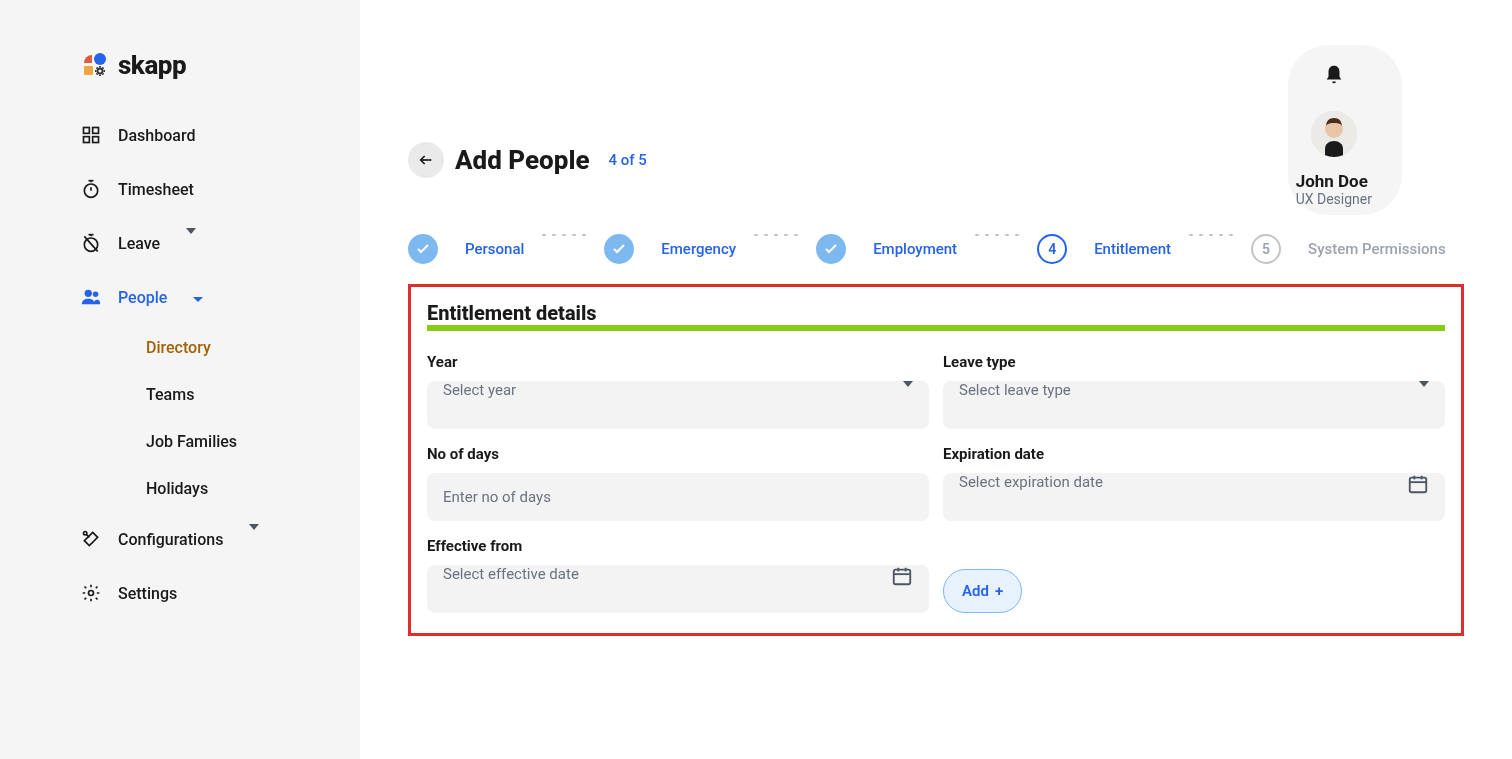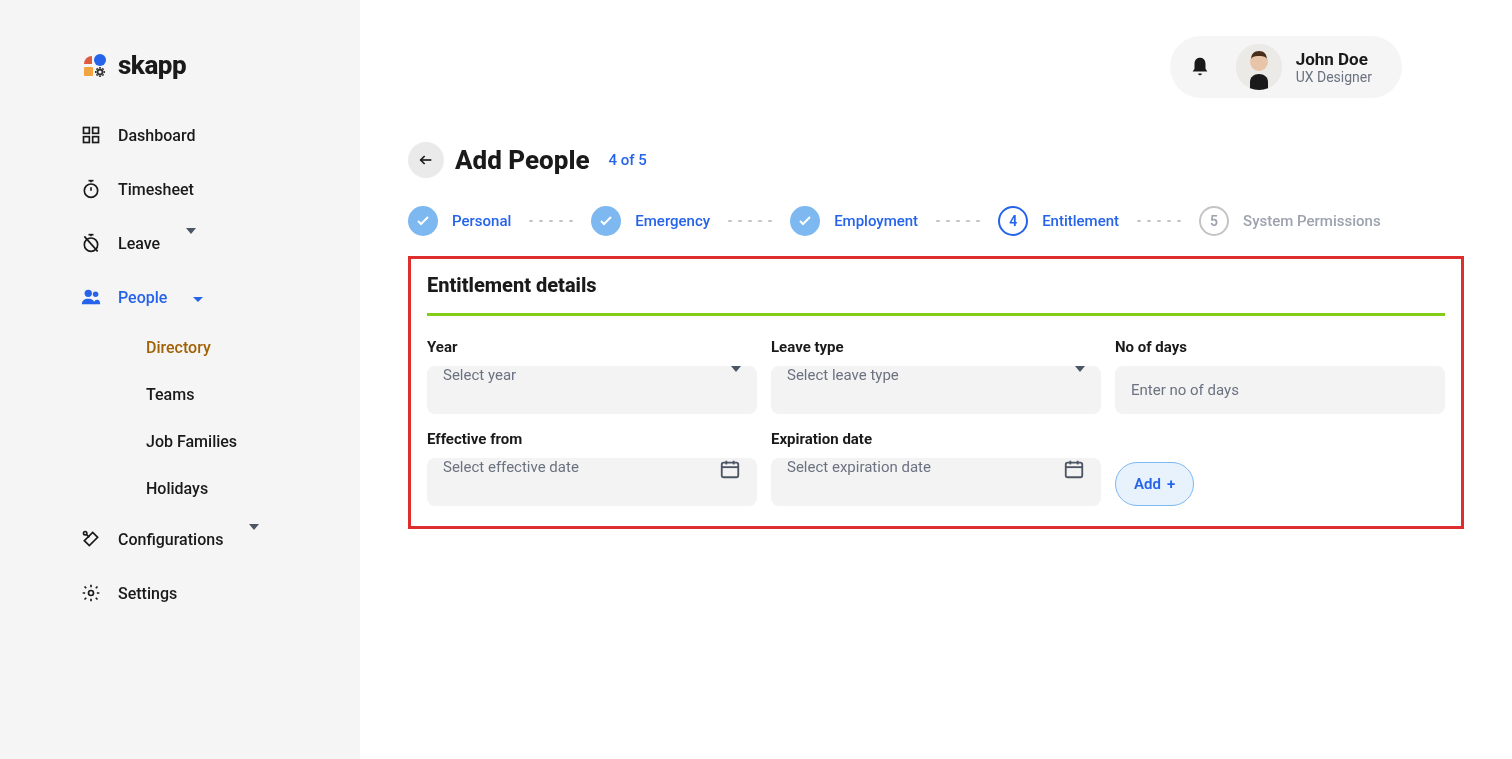--- a/index.html
+++ b/index.html
@@ -1,67 +1,67 @@
 <!DOCTYPE html>
 <html><head>
   <meta charset="utf-8">
   <style>
     * { margin: 0; padding: 0; box-sizing: border-box; font-family: -apple-system, BlinkMacSystemFont, 'Segoe UI', Roboto, sans-serif; }
     body { display: flex; width: 1512px; height: 759px; overflow: hidden; background: #fff; }
     
     
     .sidebar { width: 360px; background: #f5f5f5; padding: 50px 0 0 0; display: flex; flex-direction: column; }
-    .logo-container { padding: 0 80px 30px 80px; display: flex; align-items: flex-end; gap: 10px; }
+    .logo-container { padding: 0 80px 30px 80px; display: flex; align-items: center; gap: 10px; }
     .logo-icon { width: 28px; height: 28px; position: relative; }
     .logo-text { font-size: 26px; font-weight: 800; color: #1a1a1a; letter-spacing: -0.5px; }
     
     .nav-section { padding: 0 0 0 80px; display: flex; flex-direction: column; gap: 4px; }
     .nav-item { display: flex; align-items: center; gap: 16px; padding: 14px 0; cursor: pointer; color: #1a1a1a; font-size: 16px; font-weight: 500; }
     .nav-item.active { color: #2563eb; }
     .nav-icon { width: 22px; height: 22px; display: flex; align-items: center; justify-content: center; flex-shrink: 0; }
     .nav-chevron { margin-left: 10px; }
     .nav-subitem { padding: 12px 0 12px 66px; cursor: pointer; color: #1a1a1a; font-size: 16px; font-weight: 500; }
     .nav-subitem.active { color: #a16207; }
 
     
     .main { flex: 1; padding: 24px 48px 40px 48px; position: relative; }
     
     
-    .header-user { position: absolute; top: 36px; right: 110px; display: flex; align-items: center; gap: 14px; background: #f5f5f5; border-radius: 40px; padding: 8px 30px 8px 8px; }
+    .header-user { position: absolute; top: 45px; right: 110px; display: flex; align-items: center; gap: 14px; background: #f5f5f5; border-radius: 40px; padding: 8px 30px 8px 8px; flex-direction: column; }
     .bell-icon { width: 44px; height: 44px; display: flex; align-items: center; justify-content: center; }
     .avatar { width: 46px; height: 46px; border-radius: 50%; background: #e5e5e5; overflow: hidden; display: flex; align-items: flex-end; justify-content: center; }
     .avatar svg { width: 100%; height: 100%; }
     .user-text { display: flex; flex-direction: column; }
     .user-name { font-size: 17px; font-weight: 700; color: #1a1a1a; }
     .user-role { font-size: 14px; color: #6b7280; }
 
     
     .page-header { display: flex; align-items: center; gap: 11px; margin-top: 118px; margin-bottom: 28px; }
     .back-button { width: 36px; height: 36px; border-radius: 50%; background: #eaeaea; display: flex; align-items: center; justify-content: center; cursor: pointer; border: none; }
     .page-title { font-size: 26px; font-weight: 800; color: #1a1a1a; }
     .page-step { font-size: 15px; color: #2563eb; font-weight: 500; margin-left: 8px; }
 
     
     .stepper { display: flex; align-items: center; gap: 8px; margin-bottom: 20px; }
-    .step { display: flex; align-items: center; gap: 14px; }
+    .step { display: flex; align-items: center; gap: 27px; margin-top: 28px; }
     .step-circle { width: 30px; height: 30px; border-radius: 50%; display: flex; align-items: center; justify-content: center; font-size: 14px; font-weight: 600; }
     .step-circle.done { background: #7eb8f0; color: #fff; }
     .step-circle.current { background: #fff; border: 2px solid #2563eb; color: #2563eb; }
     .step-circle.todo { background: #fff; border: 2px solid #c4c4c4; color: #9ca3af; }
     .step-label { font-size: 15px; font-weight: 500; }
     .step-label.active { color: #2563eb; }
     .step-label.todo { color: #9ca3af; }
     .step-dots { display: flex; gap: 6px; padding: 0 10px; }
     .dot { width: 4px; height: 2px; background: #c4c4c4; border-radius: 1px; }
 
     
     .form-panel { border: 3px solid #de2d2d; padding: 14px 16px 20px 16px; }
-    .panel-title { font-size: 20px; font-weight: 800; color: #1a1a1a; padding-bottom: 16px; border-bottom: 3px solid #84cc16; margin-bottom: 22px; }
-    
-    .form-grid { display: grid; grid-template-columns: 1fr 1fr 1fr; gap: 16px 14px; align-items: end; }
+    .panel-title { font-size: 20px; font-weight: 800; color: #1a1a1a; padding-bottom: 0; border-bottom: 6px solid #84cc16; margin-bottom: 22px; }
+    
+    .form-grid { display: grid; grid-template-columns: 1fr 1fr; gap: 16px 14px; align-items: end; }
     .form-group { display: flex; flex-direction: column; gap: 10px; }
     .form-label { font-size: 15px; font-weight: 700; color: #1a1a1a; }
     .form-control { height: 48px; background: #f3f3f3; border: none; border-radius: 8px; padding: 0 16px; display: flex; justify-content: space-between; color: #6b7280; font-size: 15px; cursor: pointer; }
     .form-control input { border: none; background: transparent; outline: none; flex: 1; font-size: 15px; color: #1a1a1a; }
     .form-control input::placeholder { color: #6b7280; }
     .triangle-down { width: 0; height: 0; border-left: 5px solid transparent; border-right: 5px solid transparent; border-top: 6px solid #4b5563; }
     .calendar-icon { width: 22px; height: 22px; color: #4b5563; }
     
     .add-button { display: inline-flex; align-items: center; gap: 6px; padding: 10px 18px; border-radius: 24px; border: 1.5px solid #7eb8f0; background: #e8f2fd; color: #2563eb; font-size: 15px; font-weight: 600; cursor: pointer; align-self: flex-start; height: 44px; }
     .add-button-wrapper { display: flex; align-items: flex-end; }
@@ -305,47 +305,47 @@
         </div>
       </div>
       <div class="form-group">
         <label class="form-label">No of days</label>
         <div class="form-control">
           <input type="text" placeholder="Enter no of days" style="">
         </div>
       </div>
 
       <div class="form-group">
+        <label class="form-label">Expiration date</label>
+        <div class="form-control">
+          <span>Select expiration date</span>
+          <span class="calendar-icon">
+            <svg width="22" height="22" viewBox="0 0 24 24" fill="none" stroke="currentColor" stroke-width="2">
+              <rect x="3" y="5" width="18" height="16" rx="2"></rect>
+                <line x1="3" y1="10" x2="21" y2="10"></line>
+              <line x1="8" y1="3" x2="8" y2="7"></line>
+                <line x1="16" y1="3" x2="16" y2="7"></line>
+            </svg>
+          </span>
+        </div>
+      </div>
+      <div class="form-group">
         <label class="form-label">Effective from</label>
         <div class="form-control">
           <span>Select effective date</span>
           <span class="calendar-icon">
             <svg width="22" height="22" viewBox="0 0 24 24" fill="none" stroke="currentColor" stroke-width="2">
               <rect x="3" y="5" width="18" height="16" rx="2"></rect>
                 <line x1="3" y1="10" x2="21" y2="10"></line>
               <line x1="8" y1="3" x2="8" y2="7"></line>
                 <line x1="16" y1="3" x2="16" y2="7"></line>
             </svg>
           </span>
         </div>
       </div>
-      <div class="form-group">
-        <label class="form-label">Expiration date</label>
-        <div class="form-control">
-          <span>Select expiration date</span>
-          <span class="calendar-icon">
-            <svg width="22" height="22" viewBox="0 0 24 24" fill="none" stroke="currentColor" stroke-width="2">
-              <rect x="3" y="5" width="18" height="16" rx="2"></rect>
-                <line x1="3" y1="10" x2="21" y2="10"></line>
-              <line x1="8" y1="3" x2="8" y2="7"></line>
-                <line x1="16" y1="3" x2="16" y2="7"></line>
-            </svg>
-          </span>
-        </div>
-      </div>
       <div class="add-button-wrapper">
         <button class="add-button">
           <span>Add</span>
           <span>+</span>
         </button>
       </div>
     </div>
   </section>
 
 </main>

